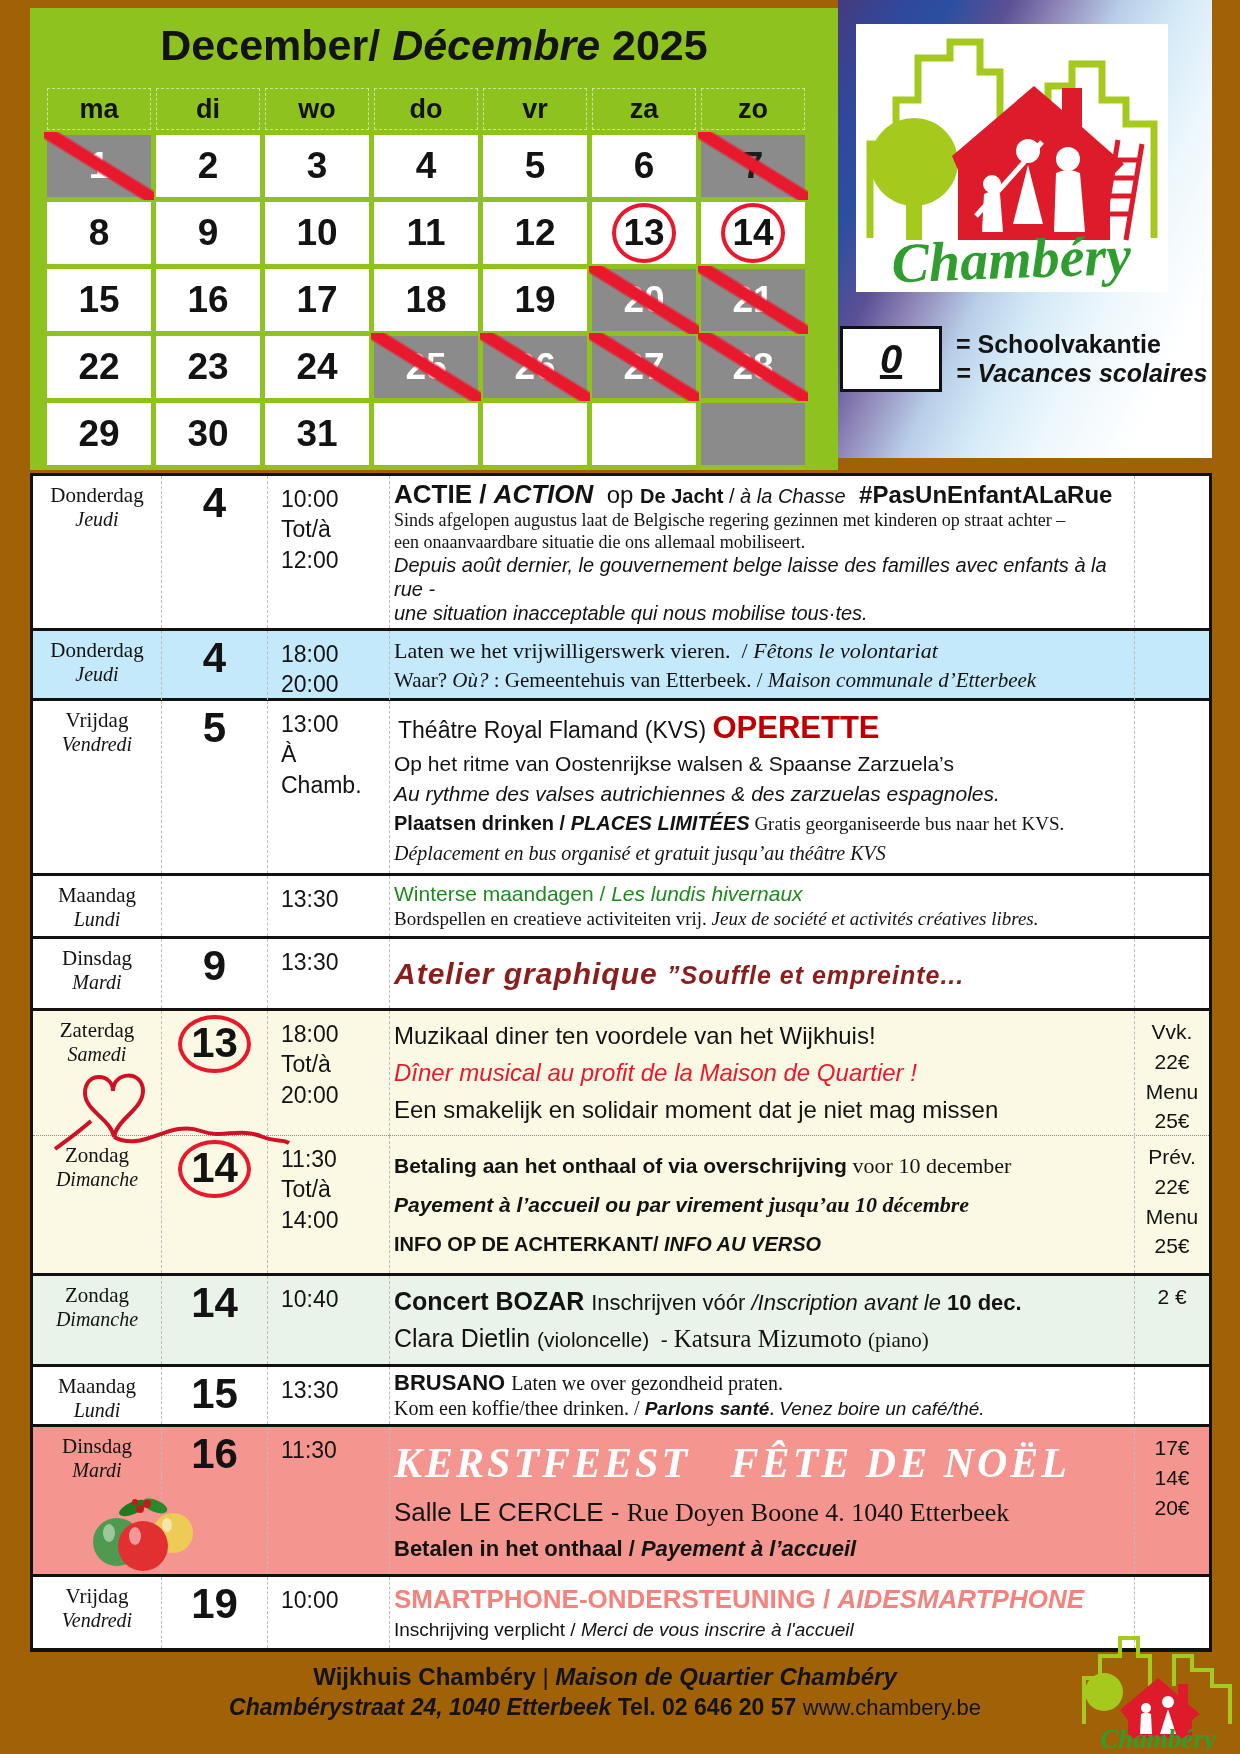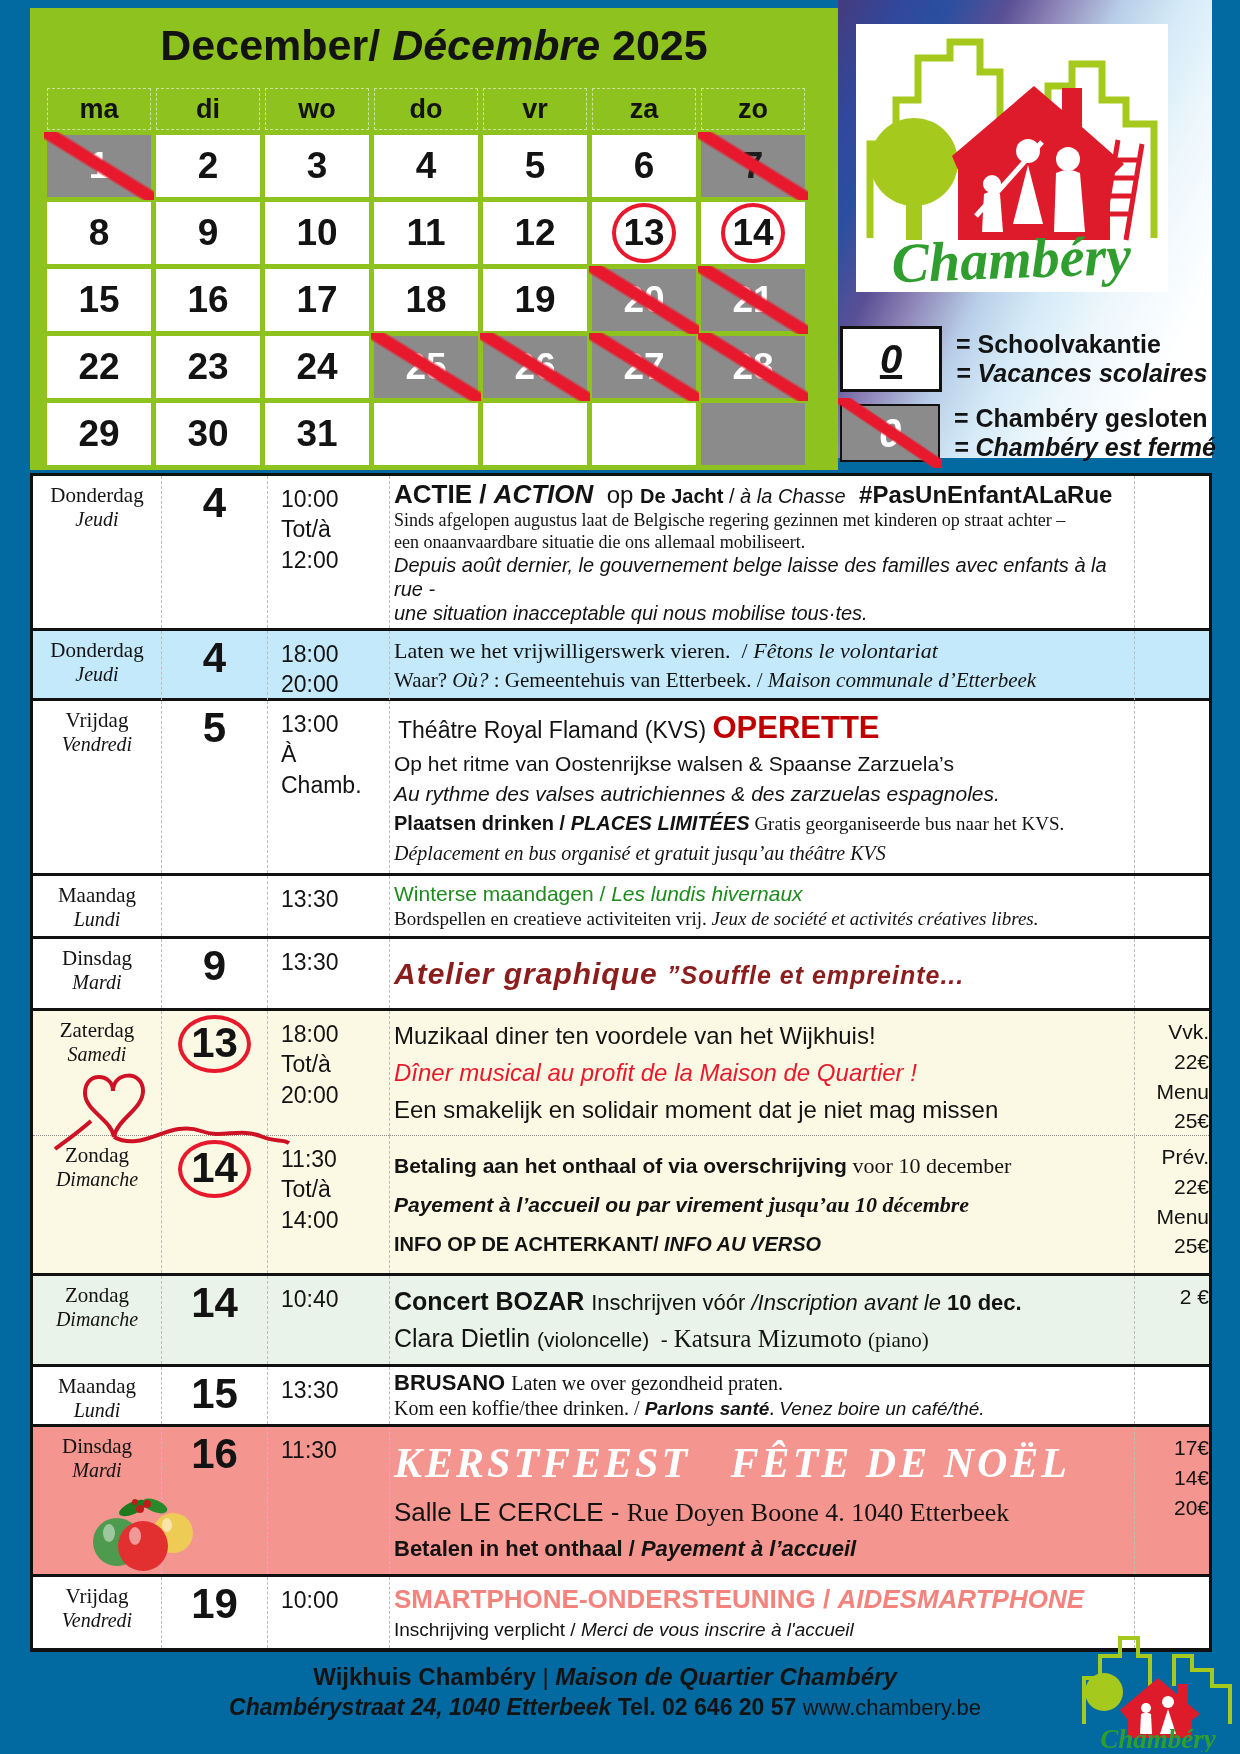--- a/index.html
+++ b/index.html
@@ -1,16 +1,16 @@
 <!DOCTYPE html>
 <html><head>
 <meta charset="utf-8">
 <style>
   html,body{margin:0;padding:0;background:#e9e9e9;}
-  .page{position:relative;width:1240px;height:1754px;background:#0369a1;
+  .page{position:relative;width:1240px;height:1754px;background:#a16207;
         font-family:"Liberation Sans",sans-serif;color:#131313;overflow:hidden;}
 
   
   .green-panel{position:absolute;left:30px;top:8px;width:808px;height:462px;background:#8dc21f;}
   .cal-title{position:absolute;left:0;top:16px;width:100%;text-align:center;font-size:43px;line-height:1;}
   .cal-grid{position:absolute;left:17px;top:80px;display:grid;
             grid-template-columns:repeat(7,104px);grid-template-rows:42px repeat(5,62px);
             column-gap:5px;row-gap:5px;}
   .chead{display:flex;align-items:center;justify-content:center;font-weight:bold;font-size:27px;
          outline:1px dashed rgba(255,255,255,.55);outline-offset:-1px;}
@@ -58,21 +58,21 @@
   .day{display:flex;flex-direction:column;align-items:center;padding-top:7px;
        font-size:21px;line-height:1.18;font-family:Liberation Serif, serif;}
   .day .d2{font-style:italic;font-size:20px;}
   .date{display:flex;justify-content:center;align-items:flex-start;padding-top:4px;}
   .dnum{font-weight:bold;font-size:42px;line-height:1.1;}
   .dnum.circ{border:4px solid #e8192c;border-radius:50%;padding:1px 9px 3px;}
   .time{padding:8px 0 0 13px;font-size:23px;line-height:1.32;}
   .content{display:flex;flex-direction:column;justify-content:space-evenly;padding:3px 4px;}
   .line{line-height:1.2;white-space:pre-wrap;}
   .line.l{text-align:left;padding-left:4px;}
-  .price{padding-top:6px;text-align:right;font-size:21px;line-height:1.42;}
+  .price{padding-top:6px;text-align:center;font-size:21px;line-height:1.42;}
 
   
   .b{font-weight:bold}.i{font-style:italic}.bi{font-weight:bold;font-style:italic}
   .srf{font-family:"Liberation Serif",serif}
   .srfi{font-family:"Liberation Serif",serif;font-style:italic}
   .srfbi{font-family:"Liberation Serif",serif;font-style:italic;font-weight:bold}
   .red{color:#e8192c}.red2{color:#c00000}.green{color:#1e8a1e}.coral{color:#f4837d}
   .hand{color:#8b1d1d;font-weight:bold;font-style:italic;letter-spacing:1px;}
   .xmas{color:#fff;font-family:"Liberation Serif",serif;font-style:italic;font-weight:bold;
         font-size:42px;letter-spacing:3px;}
@@ -248,29 +248,20 @@
   <div class="legend">
       <div class="lg-item">
         <div class="lg-box vacation">
           <span class="lg-sym">0</span>
         </div>
         <div class="lg-lines">
           <div class="lg-line b">= Schoolvakantie</div>
           <div class="lg-line bi">= Vacances scolaires</div>
         </div>
       </div>
-      <div class="lg-item">
-        <div class="lg-box closed">
-          <span class="lg-sym">0</span>
-        </div>
-        <div class="lg-lines">
-          <div class="lg-line b">= Chambéry gesloten</div>
-          <div class="lg-line bi">= Chambéry est fermé</div>
-        </div>
-      </div>
     </div>
 
   <div class="etable">
       <div class="row" style="background: rgb(255, 255, 255);">
         <div class="cell day">
           <div class="d1">Donderdag</div>
           <div class="d2">Jeudi</div>
         </div>
         <div class="cell date">
           <span class="dnum">4</span>

